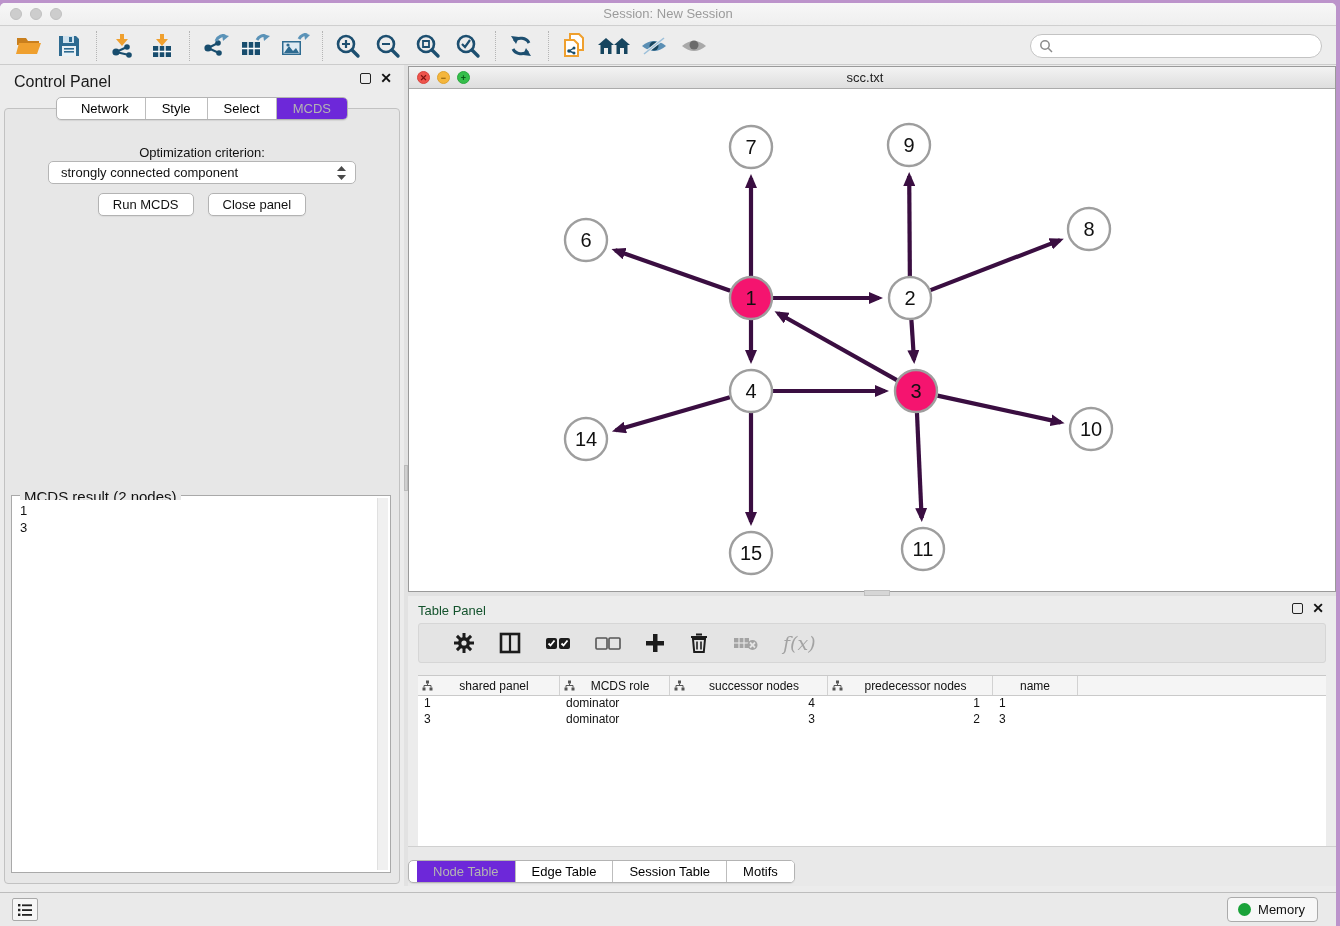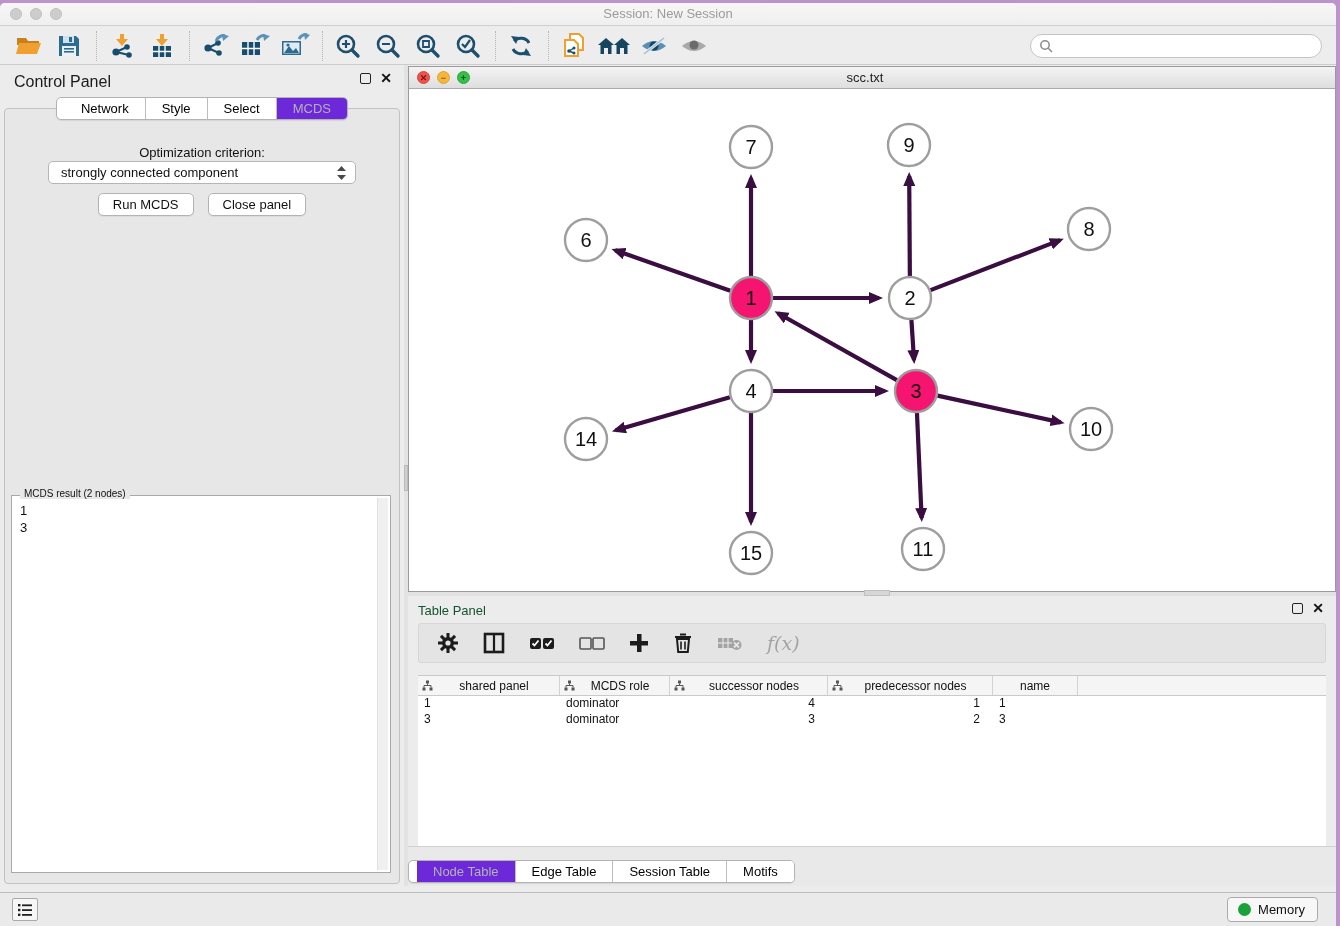--- a/index.html
+++ b/index.html
@@ -65,21 +65,21 @@
     background:#fff; border:1px solid #b3b3b3; border-radius:5px;
     font-size:13px; color:#111; padding:3px 14px; min-width:94px; text-align:center;
     box-shadow:0 1px 1px rgba(0,0,0,.06);
   }
   .result-fieldset {
     position:absolute; top:386px; left:6px; right:8px; height:378px;
     border:1px solid #a9a9a9; background:#fff;
   }
   .result-legend {
     position:absolute; top:-8px; left:8px; background:#e7e7e7; padding:0 4px;
-    font-size:10px; color:#111;
+    font-size:15px; color:#111;
   }
   .result-area { position:absolute; inset:4px 14px 2px 2px; background:#fff; font-size:13px; line-height:17px; color:#111; white-space:pre-line; padding:2px 0 0 6px; }
   .result-scroll { position:absolute; top:2px; bottom:2px; right:2px; width:11px; background:#f0f0f0; border-left:1px solid #e0e0e0; }
   
   .v-splitter { position:absolute; left:404px; top:62px; width:4px; height:821px; background:#e2e2e2; }
   .v-handle { position:absolute; left:0; top:400px; width:4px; height:26px; background:#cfcfcf; border:1px solid #bbb; }
   .h-gap { position:absolute; left:408px; right:0; top:589px; height:4px; background:#e2e2e2; }
   .h-handle { position:absolute; left:456px; top:-2px; width:26px; height:6px; background:#d6d6d6; border:1px solid #c0c0c0; }
   
   .net-window {
@@ -96,21 +96,21 @@
   .tl.yellow { background:#f5b63c; border:1px solid #dfa32f; color:#8a5d07; }
   .tl.green { background:#35be4b; border:1px solid #2aa83f; color:#0a5d18; }
   .net-title { position:absolute; top:3px; left:0; right:14px; text-align:center; font-size:13px; color:#222; }
   .net-body { position:absolute; top:22px; left:0; right:0; bottom:0; background:#fff; }
   
   .table-panel { position:absolute; left:408px; top:593px; right:0; height:290px; background:#ececec; }
   .tp-title { position:absolute; left:10px; top:7px; font-size:13px; color:#14532d; }
   .tp-toolbar {
     position:absolute; top:27px; left:10px; right:10px; height:40px;
     background:#e4e4e4; border:1px solid #d6d6d6; border-radius:3px;
-    display:flex; align-items:center; gap:24px; padding-left:18px;
+    display:flex; align-items:center; gap:24px; padding-left:34px;
   }
   .tp-btn { display:flex; align-items:center; justify-content:center; }
   .fx { font-family:"DejaVu Serif", serif; font-style:italic; font-size:19px; color:#a3a3a3; }
   .tp-table { position:absolute; top:79px; left:10px; right:10px; height:171px; background:#fff; border-top:1px solid #c9c9c9; }
   .th-row { display:flex; height:20px; background:#f5f5f5; border-bottom:1px solid #cacaca; }
   .th-cell {
     display:flex; align-items:center; font-size:12px; color:#111;
     border-right:1px solid #d2d2d2; padding:0 4px; position:relative;
   }
   .th-cell .th-label { flex:1; text-align:center; }

